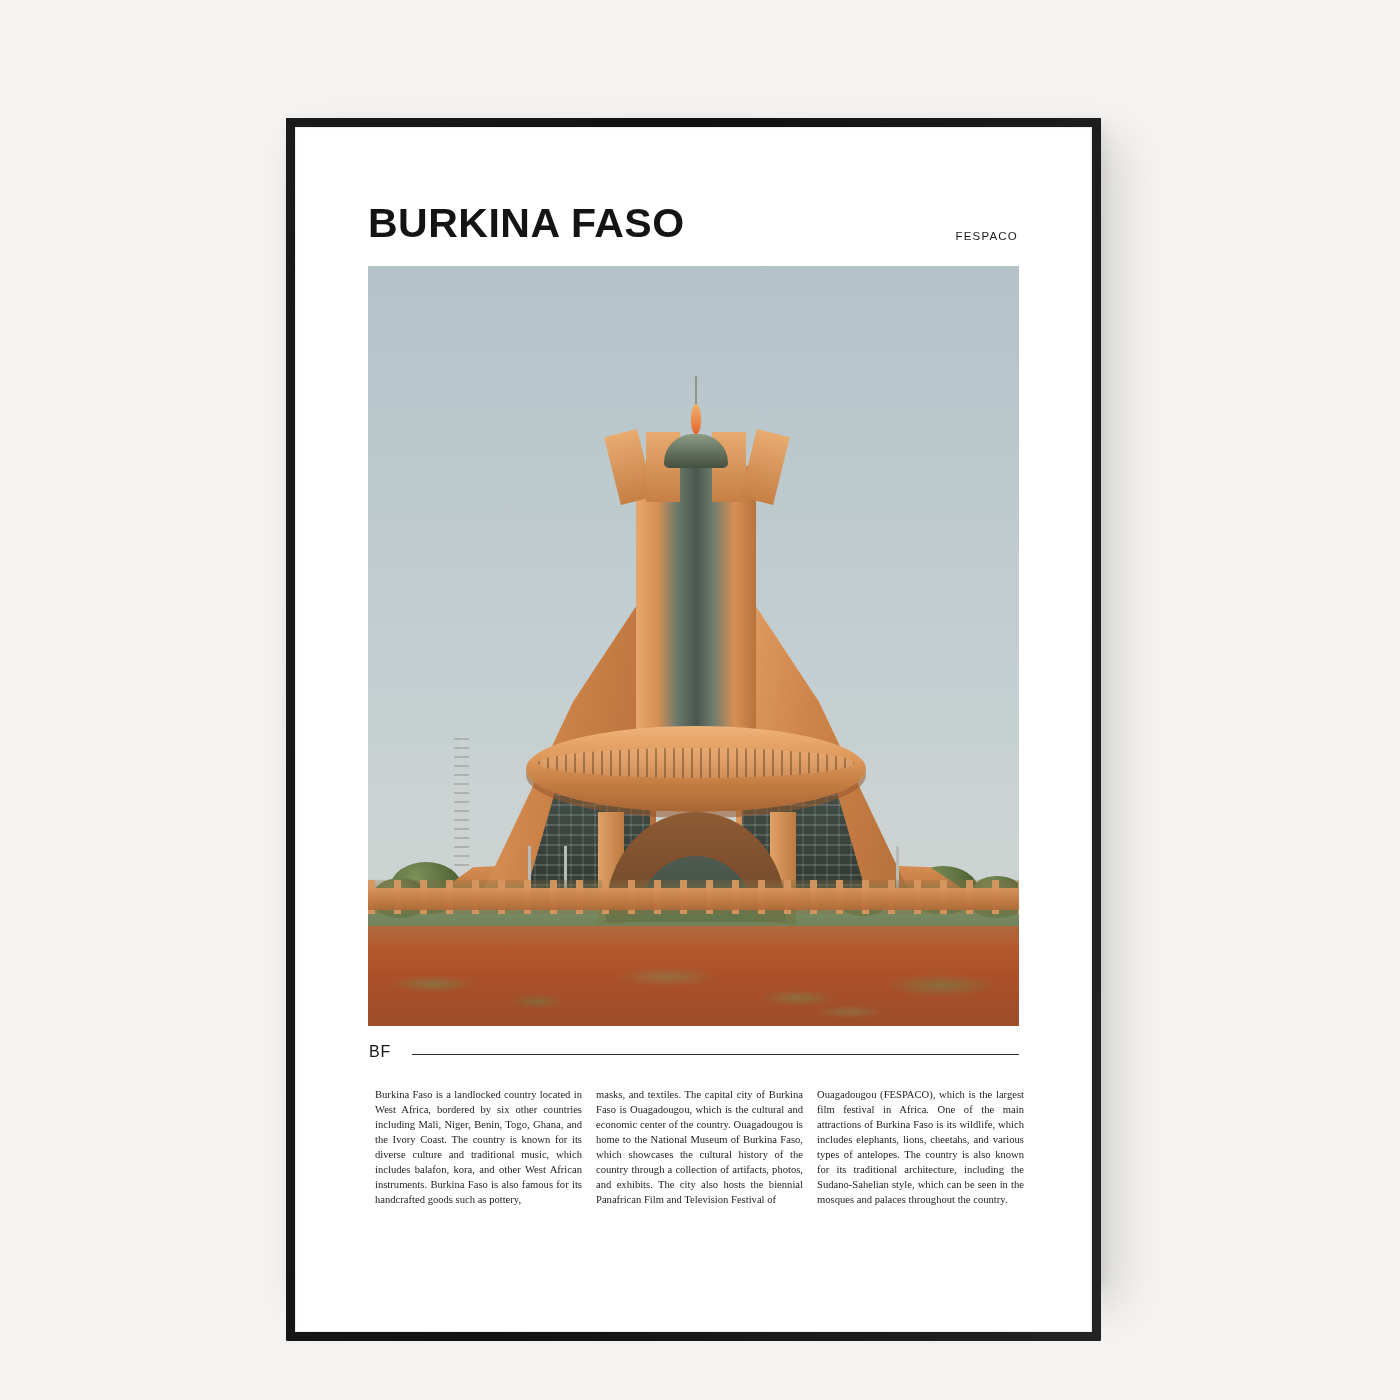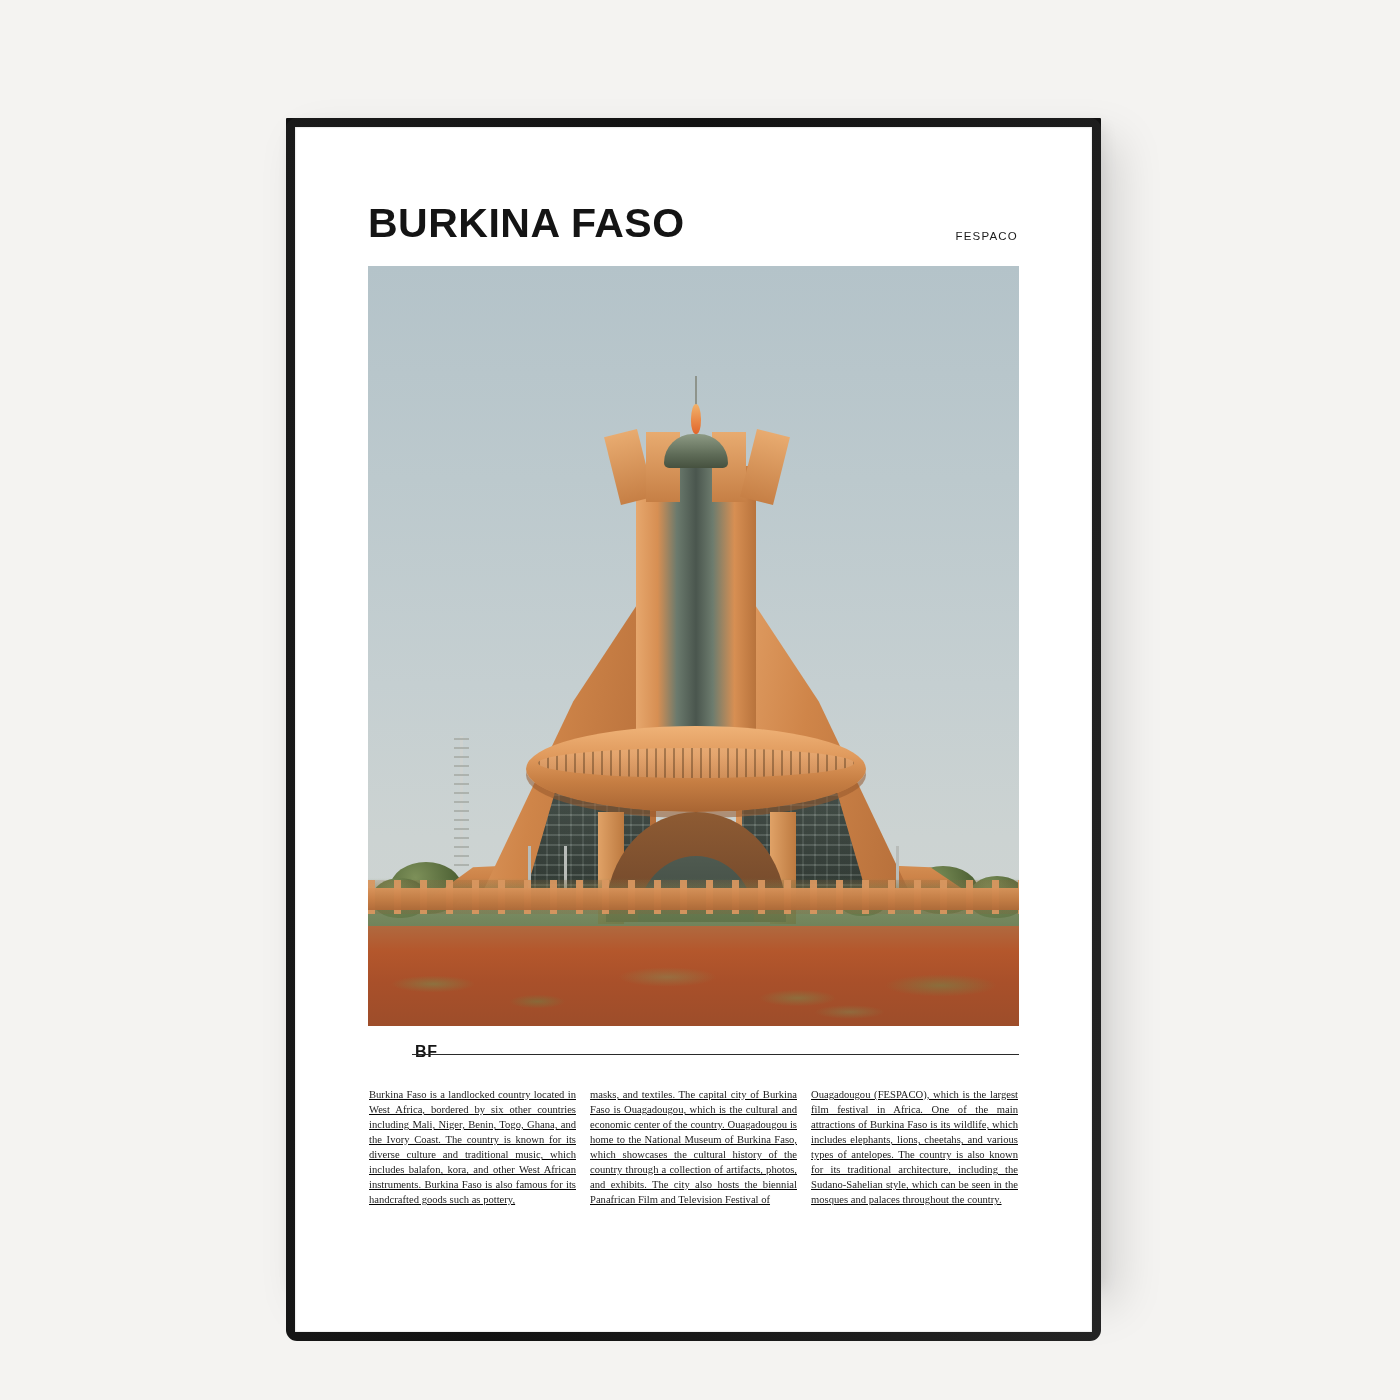--- a/index.html
+++ b/index.html
@@ -31,21 +31,21 @@
   }
   #frame {
     position: absolute;
     left: 286px;
     top: 118px;
     width: 815px;
     height: 1223px;
     background: linear-gradient(100deg, #1a1a1a 0%, #111 40%, #232323 100%);
     padding: 25px;
     box-sizing: border-box;
-    border-radius: 11px;
+    border-radius: 1px;
   }
   #mat {
     position: absolute;
     inset: 9px;
     background: #ffffff;
     box-shadow: inset 0 0 2px rgba(0,0,0,0.25);
   }
 
   
   #poster {
@@ -300,44 +300,42 @@
     position: absolute;
     left: 0;
     top: 840px;
     width: 651px;
     height: 22px;
   }
   #caption-code {
     position: absolute;
     left: 1px;
     top: 0;
-    font-weight: 700;
+    font-weight: 400;
     font-size: 16px;
     letter-spacing: 0.8px;
     color: #151515;
-    margin-left: 46px;
   }
   #caption-rule {
     position: absolute;
     left: 44px;
     right: 0;
     top: 11px;
     height: 1px;
     background: #2a2a2a;
   }
 
   
   #body-cols {
     position: absolute;
-    left: 1px;
+    left: 7px;
     top: 884px;
     width: 649px;
     display: flex;
     gap: 14px;
-    text-decoration: underline;
   }
   .col {
     flex: 1;
     font-family: "Liberation Serif", serif;
     font-size: 10.6px;
     line-height: 1.42;
     color: #1c1c1c;
     text-align: justify;
     hyphens: auto;
   }

